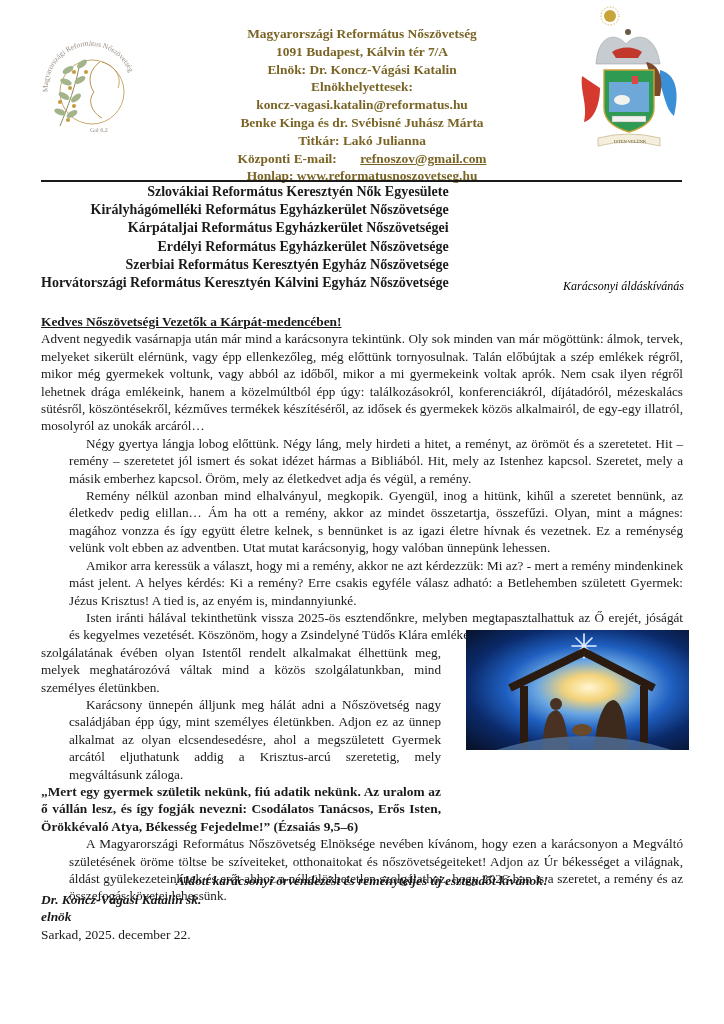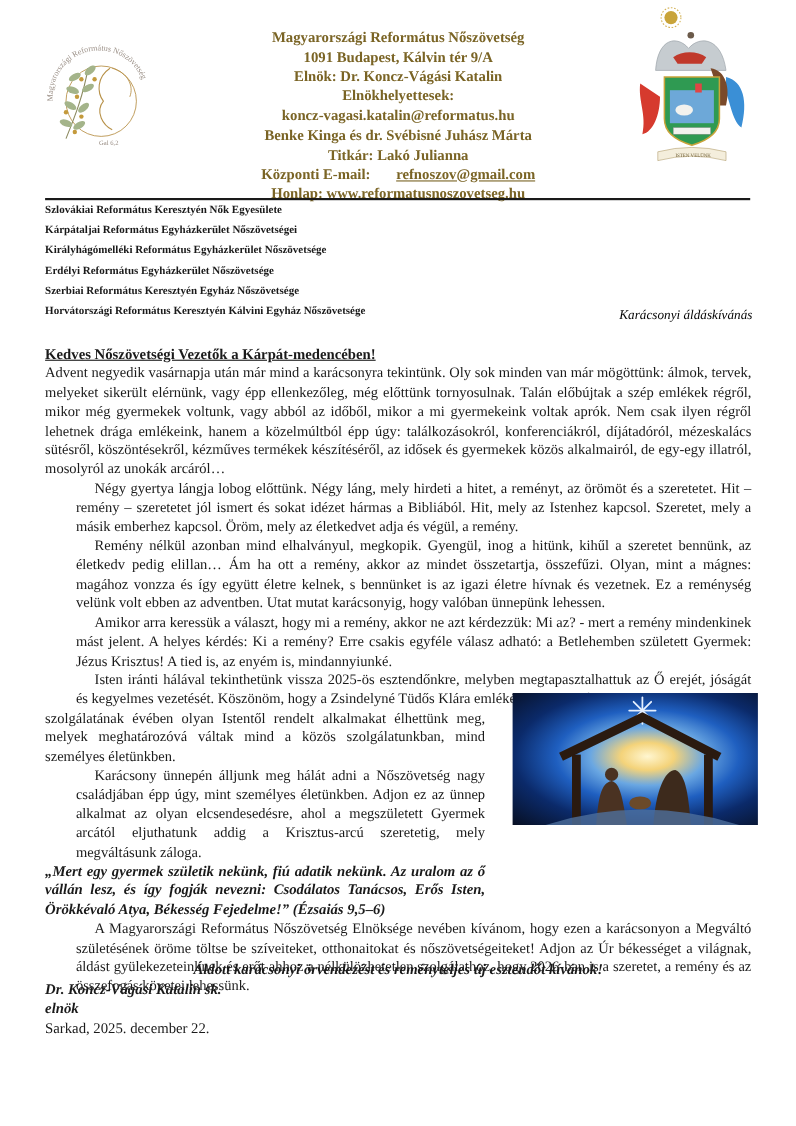--- a/index.html
+++ b/index.html
@@ -6,28 +6,28 @@
   body { width: 724px; height: 1024px; position: relative; overflow: hidden;
          font-family: "Liberation Serif", "DejaVu Serif", serif; color: #1a1a1a; }
   .header { position: absolute; left: 0; top: 0; width: 724px; height: 180px; }
   .logo-left { position: absolute; left: 38px; top: 22px; width: 104px; height: 118px; }
   .logo-right { position: absolute; left: 576px; top: 4px; width: 108px; height: 152px; }
   .org-block { position: absolute; left: 180px; top: 25px; width: 364px; text-align: center;
                color: #7a6425; font-weight: bold; font-size: 13.4px; line-height: 17.8px; }
   .org-block div { white-space: nowrap; }
   .org-block .u { text-decoration: underline; margin-left: 20px; }
   .rule { position: absolute; left: 41px; top: 180px; width: 641px; height: 2px; background: #1a1a1a; }
-  .federations { position: absolute; left: 41px; top: 183px; font-weight: bold; font-size: 10px; line-height: 18.2px; }
+  .federations { position: absolute; left: 41px; top: 183px; font-weight: bold; font-size: 14px; line-height: 18.2px; text-align: right; }
   .subject { position: absolute; right: 40px; top: 279px; font-style: italic; font-size: 12px; color: #000000; }
   .letter { position: absolute; left: 41px; top: 313px; width: 642px; font-size: 13.2px; line-height: 17.4px; text-align: justify; }
   .letter p { margin: 0; text-indent: 0; }
   .letter p.ind { text-indent: 17px; margin-left: 28px; }
   .greeting { font-weight: bold; font-size: 13.4px; text-decoration: underline; }
   .wrap-area { width: 400px; }
-  .quote { font-weight: bold; font-style: italic; width: 400px; font-size: 13.4px; text-align: justify; }
+  .quote { font-weight: bold; width: 400px; font-size: 13.4px; text-align: justify; }
   .nativity { position: absolute; left: 466px; top: 630px; width: 223px; height: 120px; overflow: hidden;
               background: radial-gradient(ellipse at 55% 48%, #fff6d0 0%, #f4d37a 14%, #6aa7e2 30%, #1f5fc0 48%, #0b2a6a 70%, #070f22 100%); }
   .closing { position: absolute; left: 0; width: 724px; top: 857px; text-align: center; font-weight: bold; font-style: italic; font-size: 13.4px; margin-top: 16px; }
   .signature { position: absolute; left: 41px; top: 891px; font-size: 13.4px; line-height: 17.4px; }
   .signature .b { font-weight: bold; font-style: italic; }
 </style>
 </head>
 <body>
 
 <div class="header">
@@ -59,21 +59,21 @@
       <circle cx="32" cy="66" r="2"></circle>
         <circle cx="22" cy="80" r="2"></circle>
       <circle cx="30" cy="98" r="2"></circle>
         <circle cx="36" cy="84" r="2"></circle>
     </g>
     <text x="52" y="110" font-size="6" fill="#9a8f86" font-family="Liberation Serif, serif">Gal 6,2</text>
   </svg>
 
   <div class="org-block">
     <div>Magyarországi Református Nőszövetség</div>
-    <div>1091 Budapest, Kálvin tér 9/A</div>
+    <div>1091 Budapest, Kálvin tér 7/A</div>
     <div>Elnök: Dr. Koncz-Vágási Katalin</div>
     <div>Elnökhelyettesek:</div>
     <div>koncz-vagasi.katalin@reformatus.hu</div>
     <div>Benke Kinga és dr. Svébisné Juhász Márta</div>
     <div>Titkár: Lakó Julianna</div>
     <div><span>Központi E-mail: </span><span class="u">refnoszov@gmail.com</span></div>
     <div>Honlap: www.reformatusnoszovetseg.hu</div>
   </div>
 
   <svg class="logo-right" viewBox="0 0 108 152">
@@ -92,22 +92,22 @@
     <rect x="36" y="112" width="34" height="6" fill="#f2f2ee" stroke="#888" stroke-width="0.4"></rect>
     <path d="M22 134 Q 53 126 84 134 L 84 142 Q 53 134 22 142 Z" fill="#f4eedc" stroke="#b9a77a" stroke-width="0.6"></path>
     <text x="38" y="139" font-size="4.5" fill="#6a5a30" font-family="Liberation Serif, serif">ISTEN VELÜNK</text>
   </svg>
 </div>
 
 <div class="rule"></div>
 
 <div class="federations">
   <div>Szlovákiai Református Keresztyén Nők Egyesülete</div>
+  <div>Királyhágómelléki Református Egyházkerület Nőszövetsége</div>
   <div>Kárpátaljai Református Egyházkerület Nőszövetségei</div>
-  <div>Királyhágómelléki Református Egyházkerület Nőszövetsége</div>
   <div>Erdélyi Református Egyházkerület Nőszövetsége</div>
   <div>Szerbiai Református Keresztyén Egyház Nőszövetsége</div>
   <div>Horvátországi Református Keresztyén Kálvini Egyház Nőszövetsége</div>
 </div>
 
 <div class="subject">Karácsonyi áldáskívánás</div>
 
 <div class="letter">
   <p class="greeting">Kedves Nőszövetségi Vezetők a Kárpát-medencében!</p>
   <p>Advent negyedik vasárnapja után már mind a karácsonyra tekintünk. Oly sok minden van már mögöttünk: álmok, tervek, melyeket sikerült elérnünk, vagy épp ellenkezőleg, még előttünk tornyosulnak. Talán előbújtak a szép emlékek régről, mikor még gyermekek voltunk, vagy abból az időből, mikor a mi gyermekeink voltak aprók. Nem csak ilyen régről lehetnek drága emlékeink, hanem a közelmúltból épp úgy: találkozásokról, konferenciákról, díjátadóról, mézeskalács sütésről, köszöntésekről, kézműves termékek készítéséről, az idősek és gyermekek közös alkalmairól, de egy-egy illatról, mosolyról az unokák arcáról…</p>

